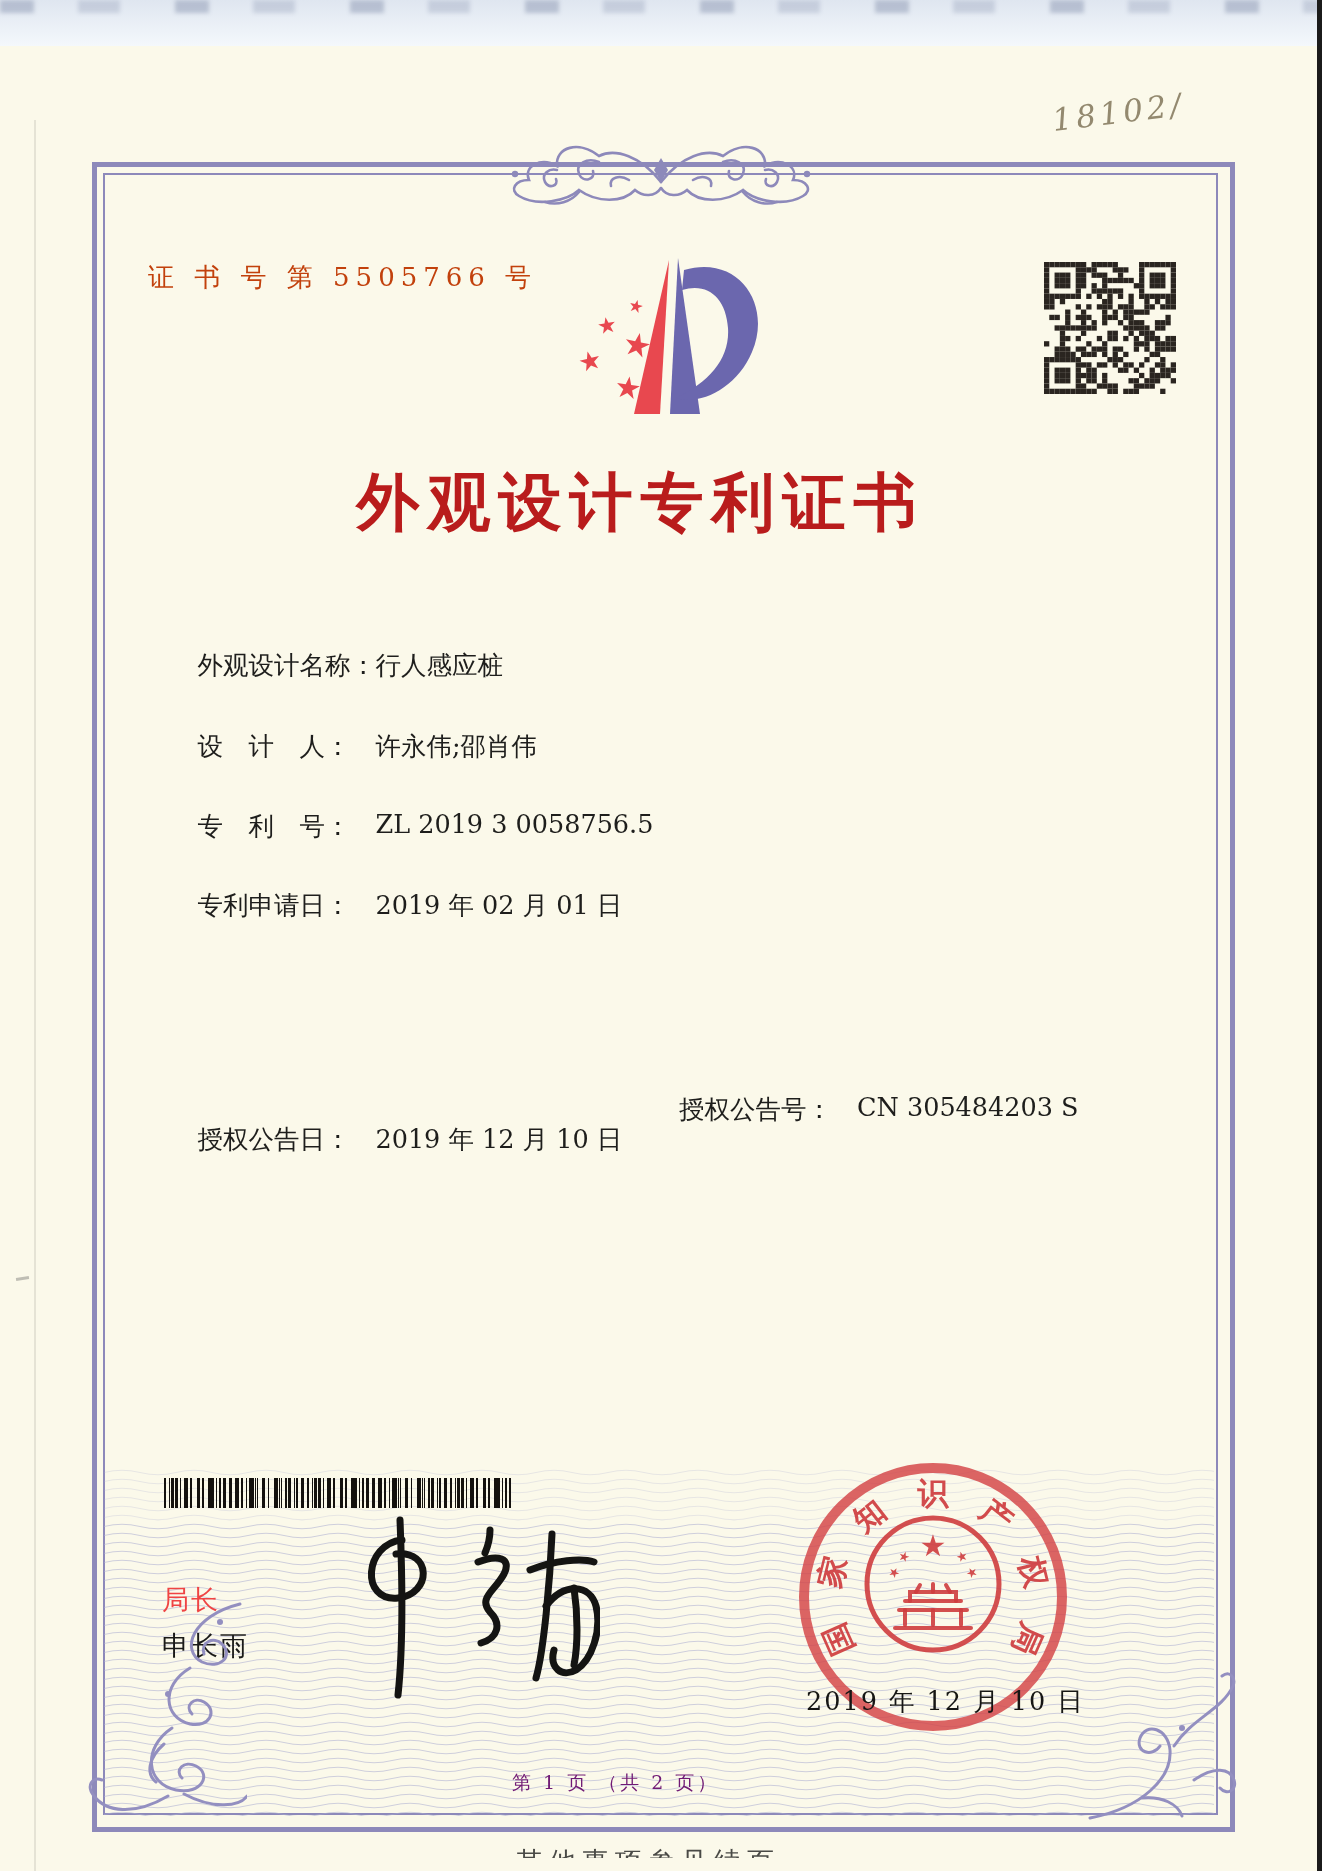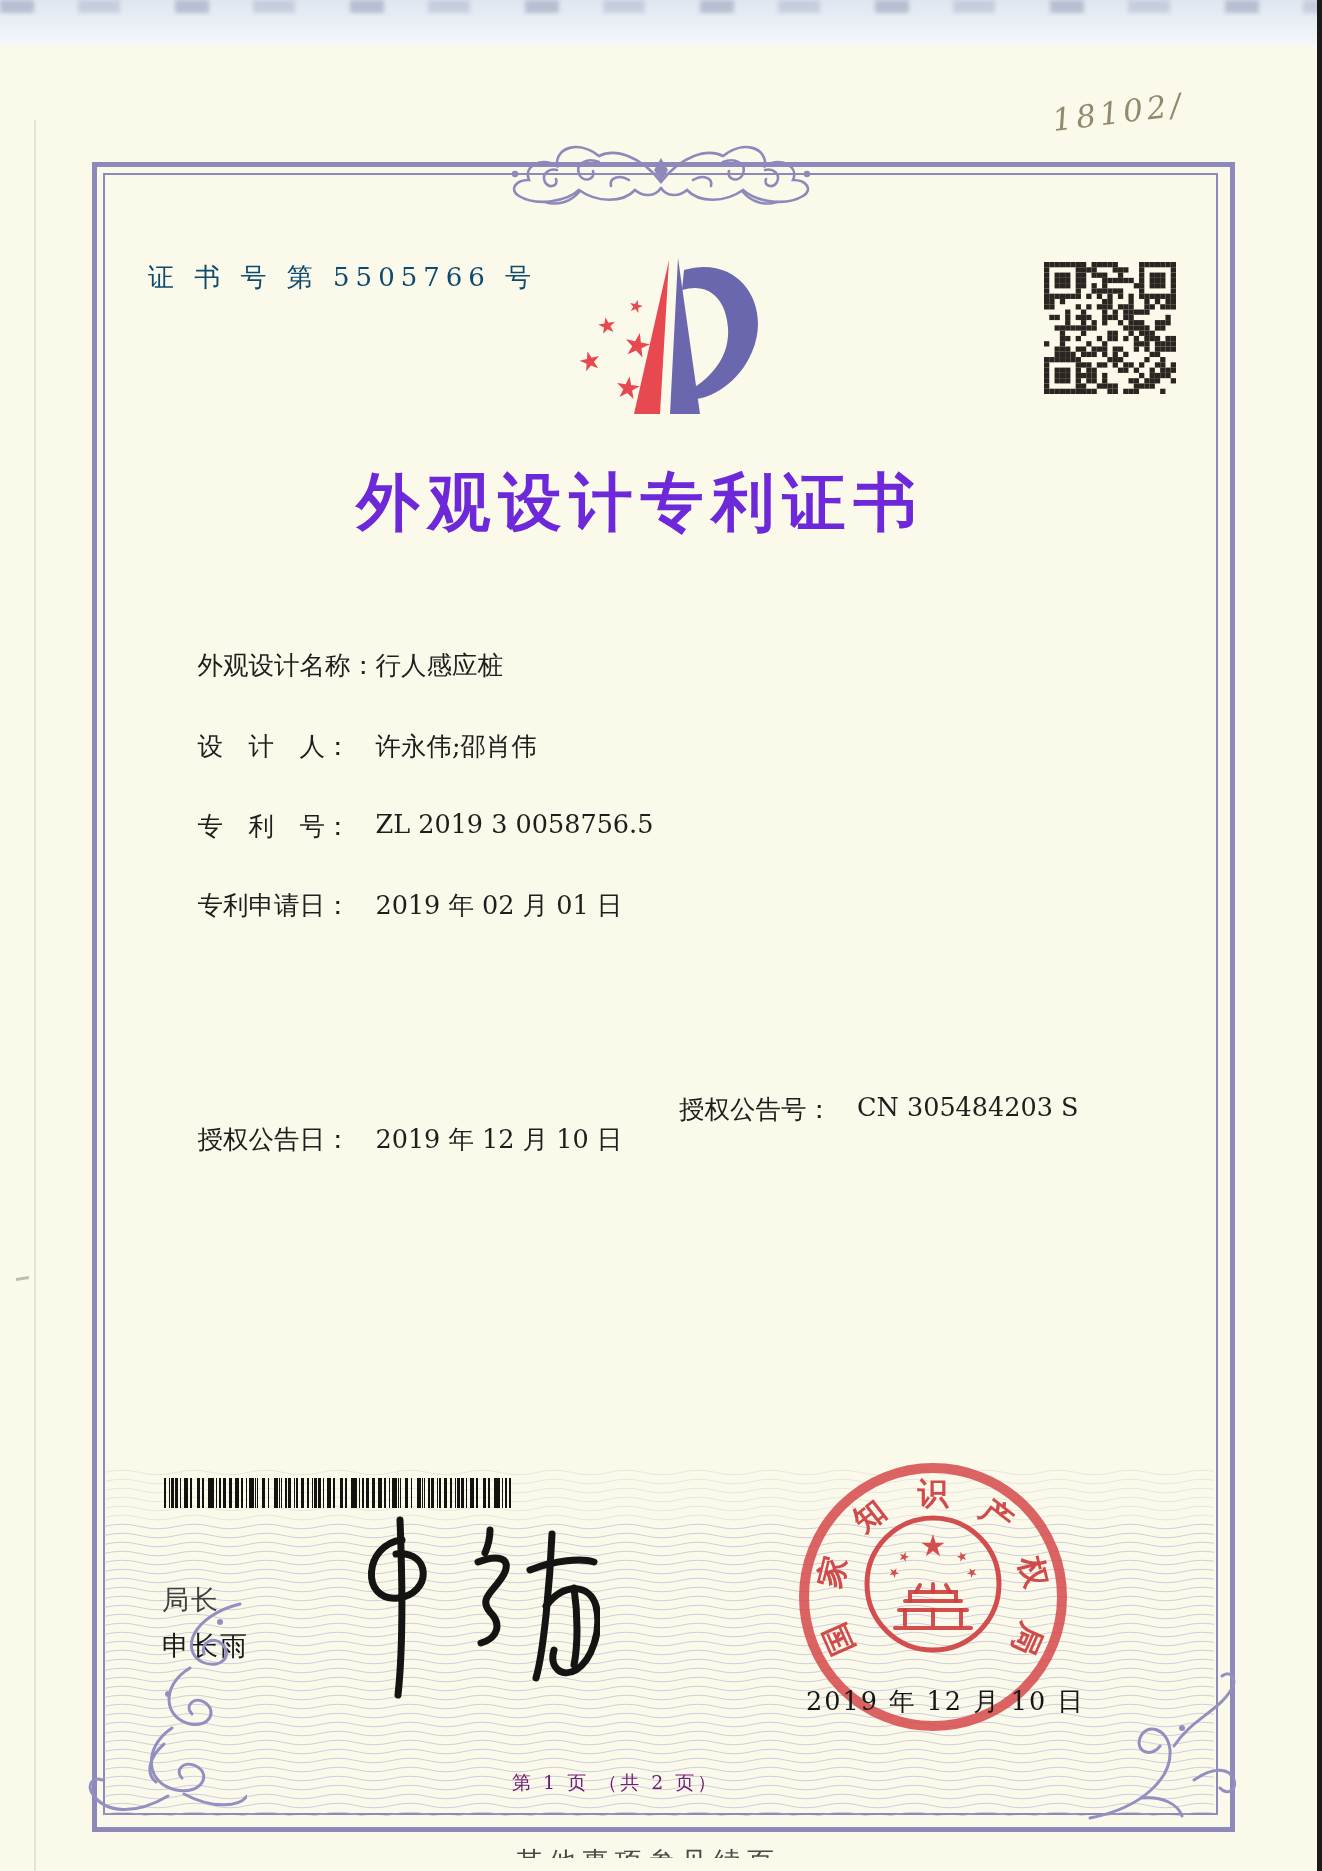--- a/index.html
+++ b/index.html
@@ -12,40 +12,40 @@
     background:repeating-linear-gradient(90deg,rgba(70,85,125,.55) 0 34px,rgba(70,85,125,0) 34px 78px,rgba(70,85,125,.35) 78px 120px,rgba(70,85,125,0) 120px 175px);}
   .edge-right{right:0;top:0;width:5px;height:1871px;background:#1b1b1b;}
   .paper-shadow{left:34px;top:120px;width:2px;height:1751px;background:#e0ddcf;opacity:.8;}
   .pencil-dash{left:16px;top:1277px;width:13px;height:3px;background:#97968f;opacity:.6;transform:rotate(-8deg);}
   .note{left:1052px;top:94px;font-size:31px;font-style:italic;color:#93896f;letter-spacing:4px;
         transform:rotate(-7deg);white-space:pre;}
   
   .frame-outer{left:92px;top:162px;width:1133px;height:1660px;border:5px solid #8d89ba;}
   .frame-inner{left:103px;top:173px;width:1111px;height:1638px;border:2px solid #8d89ba;}
   
-  .cert-no{left:148px;top:260px;font-size:26px;letter-spacing:6px;color:#0c4a6e;white-space:pre;}
+  .cert-no{left:148px;top:260px;font-size:26px;letter-spacing:6px;color:#c2410c;white-space:pre;}
   .title{left:92px;top:460px;width:1133px;text-align:center;padding-right:36px;box-sizing:border-box;
-         font-size:63px;font-weight:600;letter-spacing:8px;color:#6d28d9;white-space:pre;}
+         font-size:63px;font-weight:600;letter-spacing:8px;color:#b91c1c;white-space:pre;}
   
   .frow{left:165px;font-size:25.5px;color:#1e1e1c;white-space:pre;}
   .flabel{display:inline-block;width:178px;white-space:pre;vertical-align:top;}
   .fvalue{white-space:pre;vertical-align:top;}
   .fvalue.addr{display:inline-block;width:668px;white-space:normal;line-height:37px;}
   .grant2{position:absolute;left:490px;top:0;white-space:pre;margin-left:24px;}
   
   .bodytext{left:163px;top:1150px;width:992px;font-size:26.5px;line-height:43.5px;
             text-align:justify;color:#191917;}
   .bodytext p{margin:0;text-indent:2em;}
   
   .barcode{left:164px;top:1478px;width:347px;height:30px;
     background-image:
       repeating-linear-gradient(90deg,#14110e 0 2px,rgba(0,0,0,0) 2px 5px,#14110e 5px 6px,rgba(0,0,0,0) 6px 11px),
       repeating-linear-gradient(90deg,#14110e 0 1px,rgba(0,0,0,0) 1px 7px,#14110e 7px 10px,rgba(0,0,0,0) 10px 13px);}
   
-  .officer-title{left:162px;top:1582px;font-size:27px;color:#404040;letter-spacing:2px;font-family:Liberation Serif, serif;}
+  .officer-title{left:162px;top:1582px;font-size:27px;color:#ef4444;letter-spacing:2px;font-family:Liberation Serif, serif;}
   .officer-name{left:162px;top:1628px;font-size:27px;color:#1a1a18;letter-spacing:2px;}
   
   .seal{left:799px;top:1463px;width:268px;height:268px;border-radius:50%;
         border:10px solid rgba(211,67,69,.82);box-sizing:border-box;}
   .seal-char{position:absolute;left:50%;top:50%;font-size:31px;font-weight:bold;
              color:rgba(206,60,62,.92);transform-origin:center;}
   .seal-date{left:806px;top:1684px;font-size:25.5px;letter-spacing:2px;color:#161614;white-space:pre;}
   
   .page-info{left:512px;top:1770px;font-size:19px;letter-spacing:3px;color:#701a75;white-space:pre;}
   .cutoff{left:516px;top:1844px;height:14px;overflow:hidden;font-size:27px;letter-spacing:6px;color:#4a4a46;white-space:pre;}

